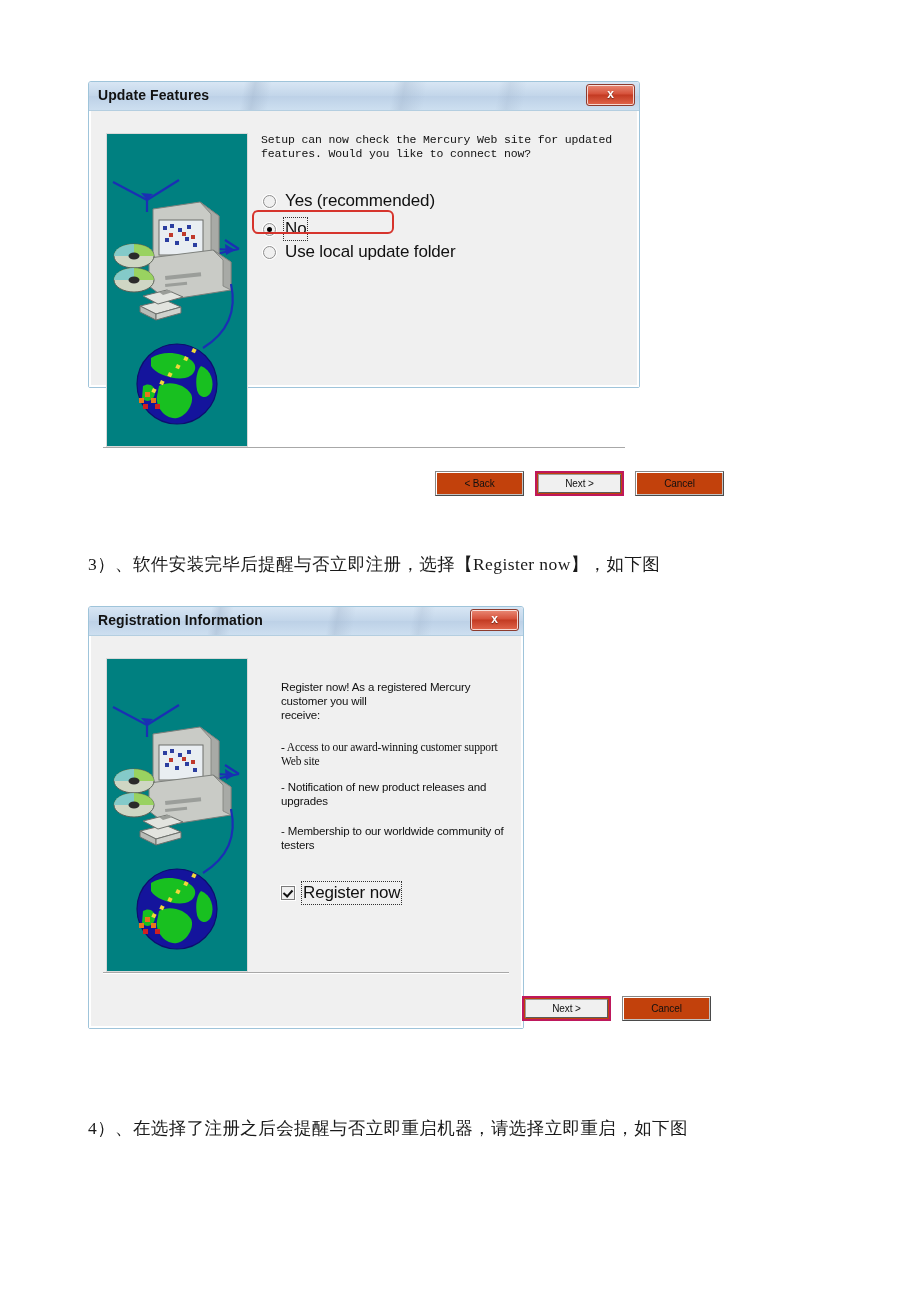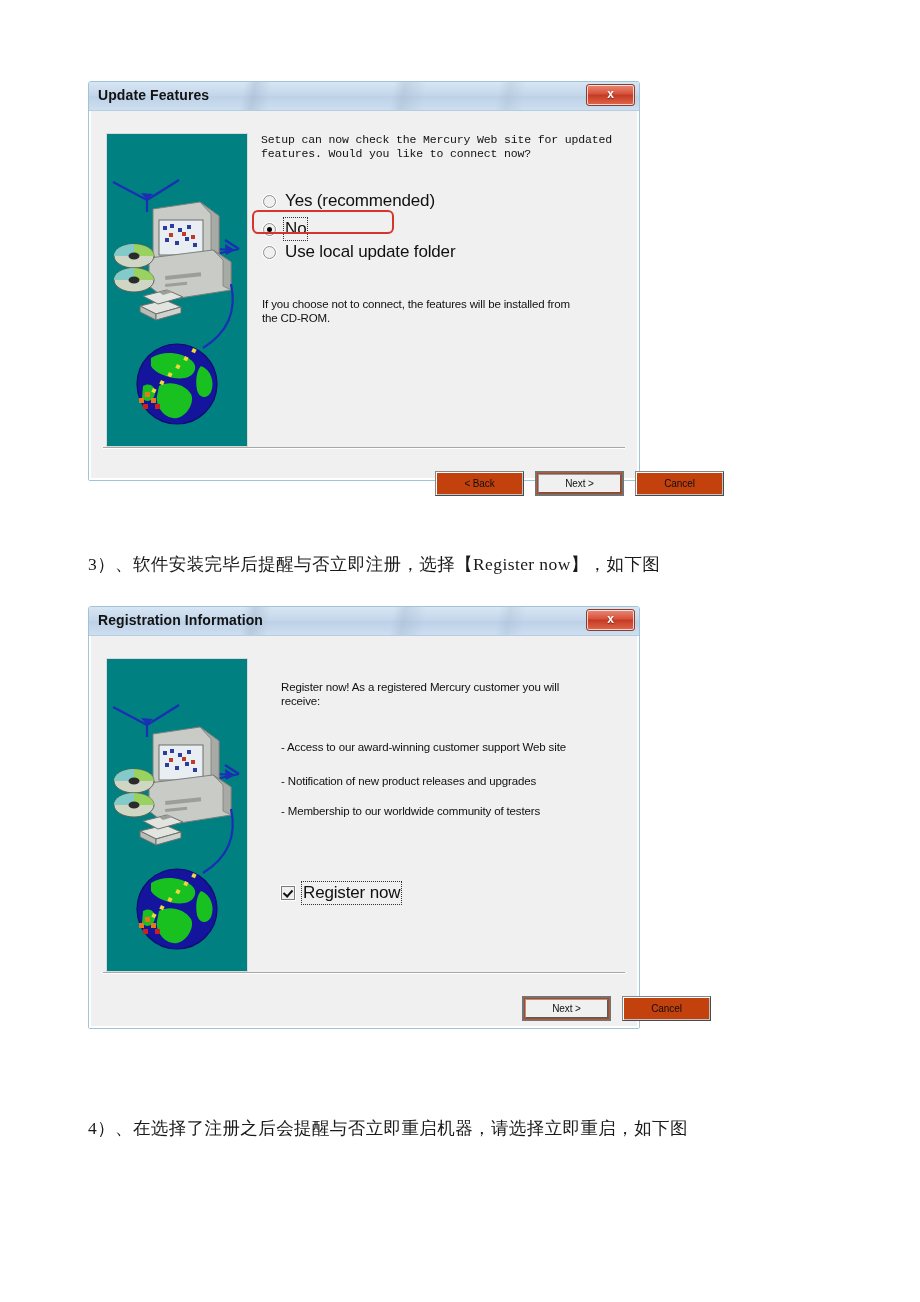--- a/index.html
+++ b/index.html
@@ -215,42 +215,42 @@
     box-shadow: 1px 1px 0 0 #ffffff inset, -1px -1px 0 0 #c2c2c2 inset;
     font-family: "Liberation Sans", sans-serif;
     font-size: 10px;
     color: #101010;
     display: flex;
     align-items: center;
     justify-content: center;
     letter-spacing: -0.1px;
   }
   .btn.default {
-    border: 2px solid #737373;
+    border: 2px solid #be185d;
     box-shadow: none;
     position: relative;
   }
   .btn.default .btn-inner {
     position: absolute;
     inset: 1px;
     background: #f0f0f0;
     border: 1px solid #9a9a9a;
     border-right-color: #5a5a5a;
     border-bottom-color: #5a5a5a;
     display: flex;
     align-items: center;
     justify-content: center;
   }
 </style>
 </head>
 <body>
 
 <div class="page">
 
-  <div class="dlg" id="dlg1" style="left:88px; top:81px; width:552px; height:400px;">
+  <div class="dlg" id="dlg1" style="left:88px; top:81px; width:552px; height:307px;">
 
     <div class="titlebar">
       <span class="titlebar-text">Update Features</span>
       <div class="close-btn">x</div>
     </div>
 
     <div class="dlg-body">
       <div class="dlg-frame-inner"></div>
 
       <div class="illus">
@@ -361,41 +361,37 @@
             <span class="opt-label focus-ring">No</span>
           </div>
           <div class="opt-row" style="margin-top:5px;">
             <span class="radio"></span>
             <span class="opt-label">Use local update folder</span>
           </div>
         </div>
 
         <div class="red-highlight" style="left:-9px; top:77px; width:142px; height:24px;"></div>
 
-        <div class="body-text" style="position:absolute; left:1px; top:164px;">
-          <div>If you choose not to connect, the features will be installed from</div>
-          <div>the CD-ROM.</div>
-        </div>
       </div>
 
       <div class="sep" style="top:336px;"></div>
 
       <div class="btnrow" style="left:346px; top:360px;">
         <div class="btn" style="width:89px;">&lt; Back</div>
         <div class="btn default" style="width:89px; margin-left:11px;">
           <span class="btn-inner">Next &gt;</span>
         </div>
         <div class="btn" style="width:89px; margin-left:11px;">Cancel</div>
       </div>
     </div>
   </div>
 
   <div class="cn-line" style="left:88px; top:552px;">3）、软件安装完毕后提醒与否立即注册，选择【Register now】，如下图</div>
 
-  <div class="dlg" id="dlg2" style="left:88px; top:606px; width:552px; height:423px;">
+  <div class="dlg" id="dlg2" style="left:88px; top:606px; width:436px; height:423px;">
 
     <div class="titlebar">
       <span class="titlebar-text">Registration Information</span>
       <div class="close-btn">x</div>
     </div>
 
     <div class="dlg-body">
       <div class="dlg-frame-inner"></div>
 
       <div class="illus">
@@ -481,21 +477,21 @@
         </svg>
       </div>
 
       <div class="content" style="left:192px;">
         <div class="body-text" style="position:absolute; left:0; top:22px;">
           <div>Register now! As a registered Mercury customer you will</div>
           <div>receive:</div>
         </div>
 
         <div class="body-text" style="position:absolute; left:0; top:82px;">
-          <div style="margin-bottom:20px;">- Access to our award-winning customer support Web site</div>
+          <div style="margin-bottom:12px;font-family:Liberation Serif, serif;">- Access to our award-winning customer support Web site</div>
           <div style="margin-bottom:16px;">- Notification of new product releases and upgrades</div>
           <div>- Membership to our worldwide community of testers</div>
         </div>
 
         <div class="opt-row" style="position:absolute; left:0; top:226px;">
           <span class="cbox checked"></span>
           <span class="opt-label focus-ring">Register now</span>
         </div>
       </div>
 

